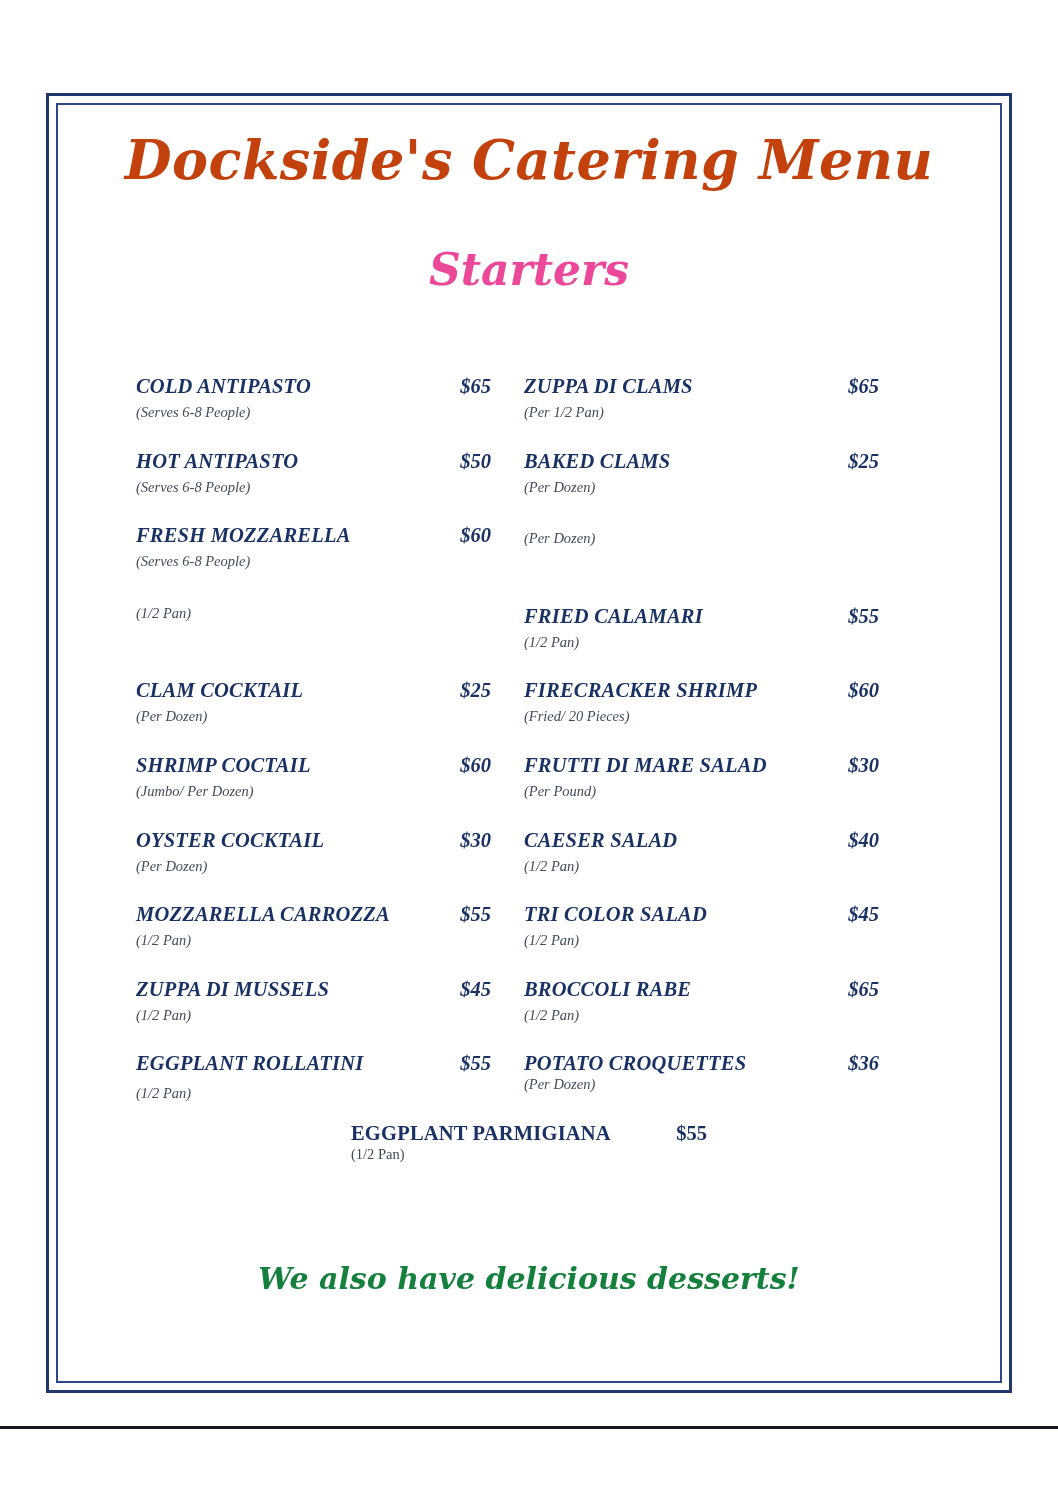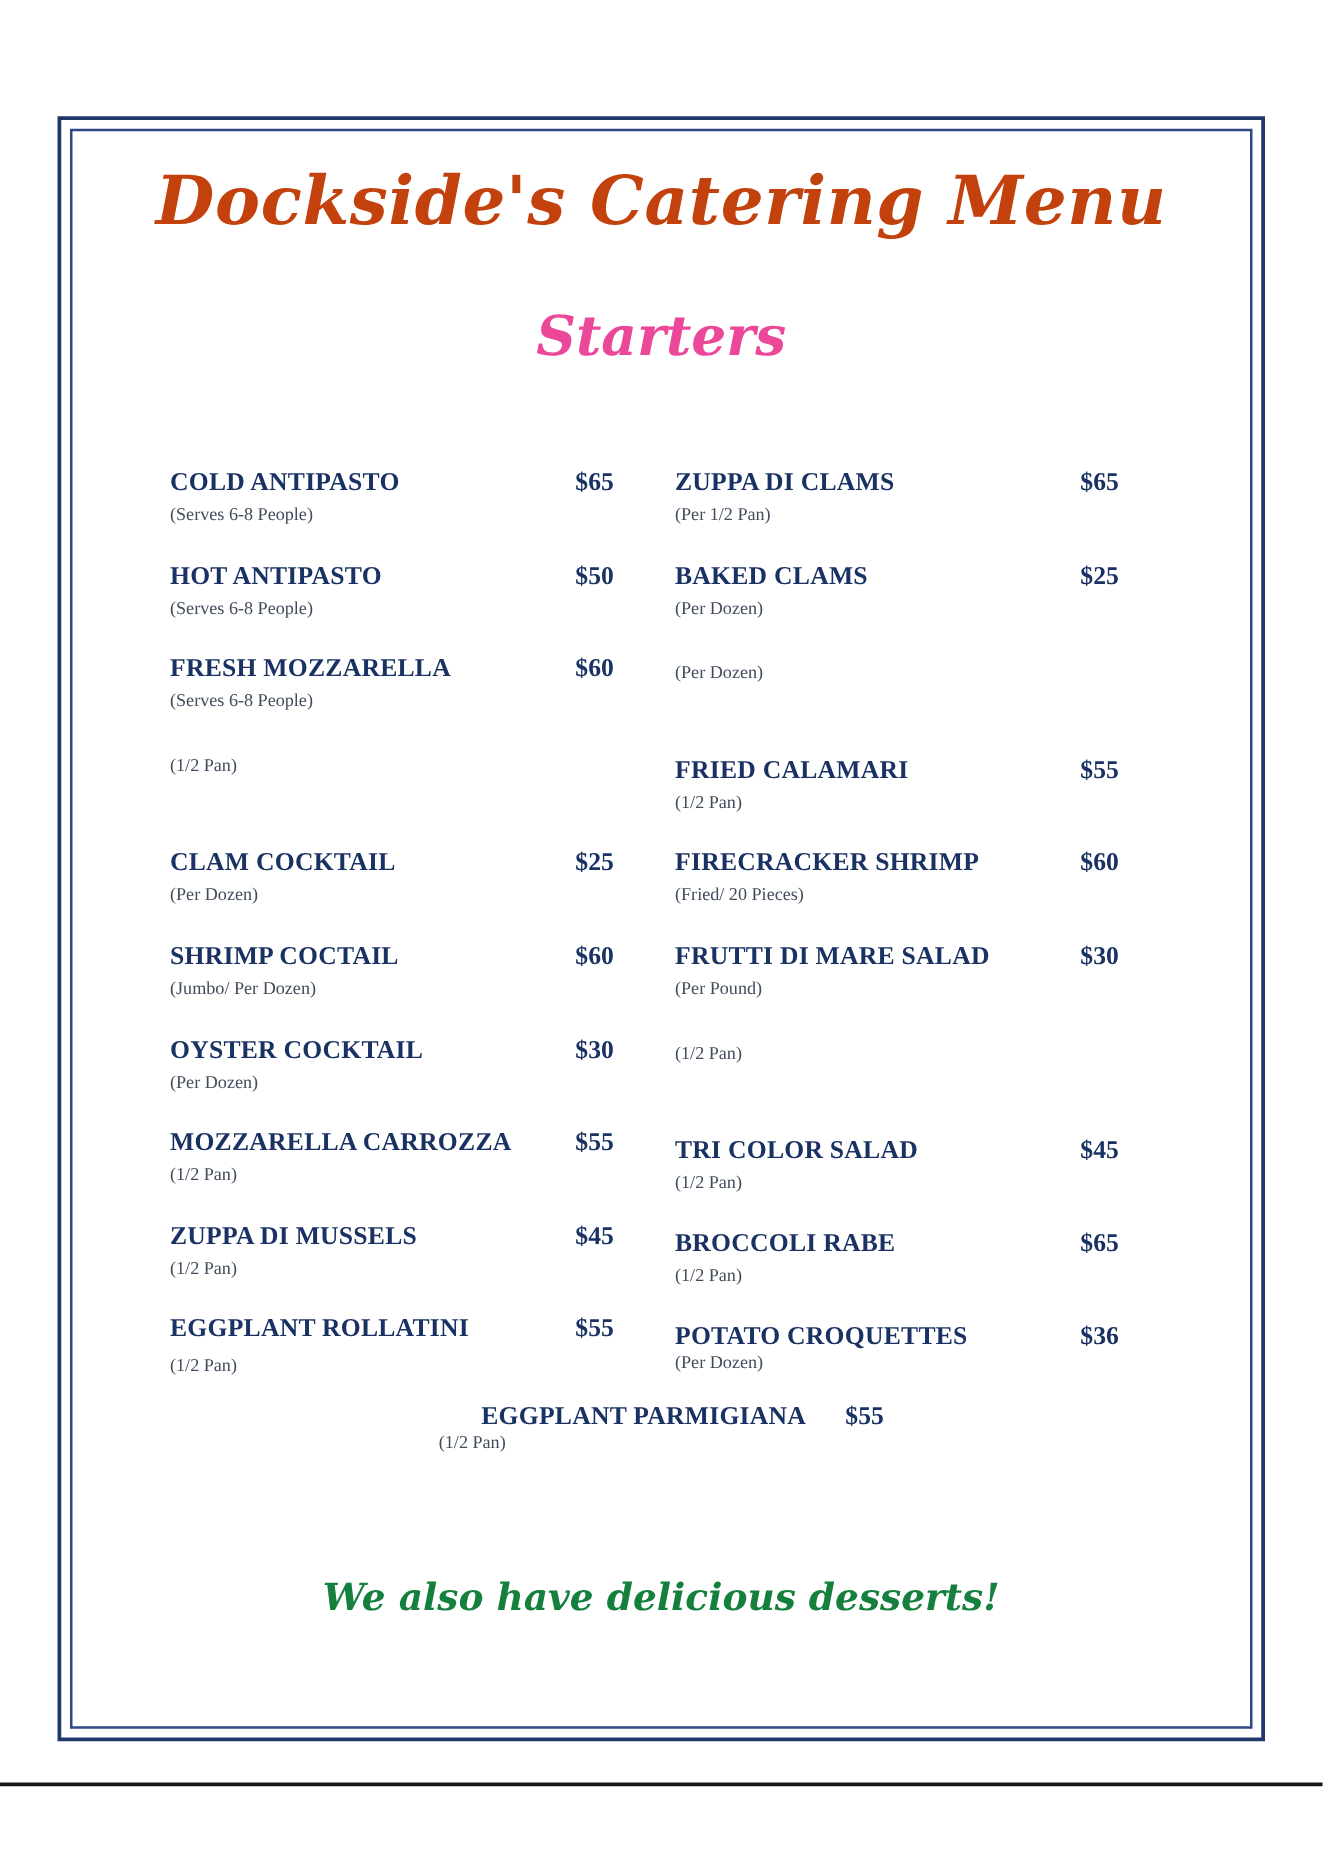--- a/index.html
+++ b/index.html
@@ -86,21 +86,22 @@
 
   
   .menu {
     position: absolute;
     left: 136px;
     top: 375px;
     width: 745px;
   }
   .columns {
     display: flex;
-    gap: 16px;
+    gap: 0px;
+    font-style: italic;
   }
   .col {
     width: 355px;
     flex: 0 0 355px;
   }
   .col.right {
     margin-left: 33px;
   }
 
   .item {
@@ -155,21 +156,21 @@
     display: inline-block;
     position: relative;
     text-align: left;
     width: 356px;
   }
   .solo-head {
     display: flex;
     align-items: baseline;
     justify-content: space-between;
   }
-  .solo .item-name { font-size: 20.5px; margin-left: 34px; }
+  .solo .item-name { font-size: 20.5px; }
   .solo .item-price { font-size: 20.5px; }
   .solo .item-desc { margin-top: 1px; }
 
   
   .footer-note {
     position: absolute;
     left: 0;
     top: 1261px;
     width: 1058px;
     text-align: center;
@@ -317,20 +318,24 @@
 
         <div class="item">
           <div class="item-head">
             <span class="item-name">FRUTTI DI MARE SALAD</span>
             <span class="item-price">$30</span>
           </div>
           <div class="item-desc">(Per Pound)</div>
         </div>
 
         <div class="item">
+          <div class="item-head">
+            <span class="item-name">CAESER SALAD</span>
+            <span class="item-price">$40</span>
+          </div>
           <div class="item-desc">(1/2 Pan)</div>
         </div>
 
         <div class="item">
           <div class="item-head">
             <span class="item-name">TRI COLOR SALAD</span>
             <span class="item-price">$45</span>
           </div>
           <div class="item-desc">(1/2 Pan)</div>
         </div>

